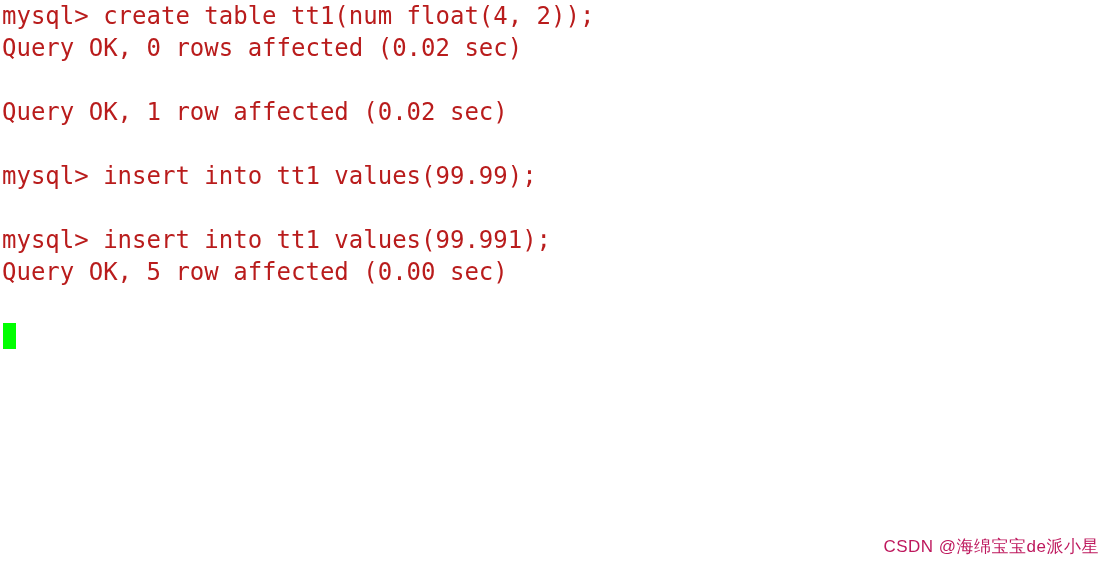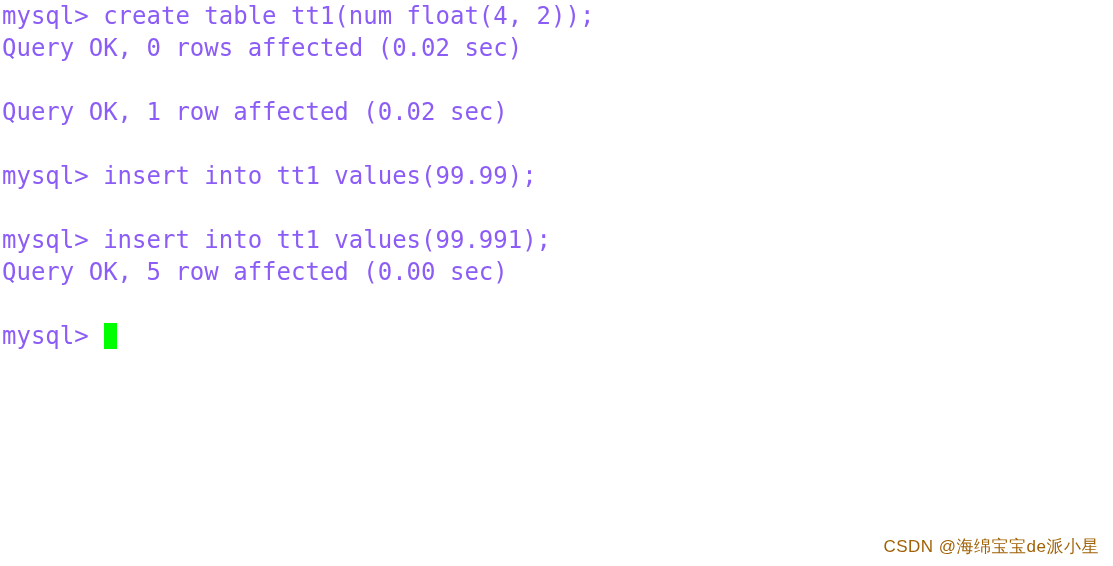--- a/index.html
+++ b/index.html
@@ -25,21 +25,21 @@
   .console {
     position: absolute;
     left: 2px;
     top: 0px;
     width: 1100px;
   }
   .line {
     font-family: "DejaVu Sans Mono", "Liberation Mono", monospace;
     font-size: 24px;
     line-height: 32px;
-    color: #8b5cf6;
+    color: #b91c1c;
     white-space: pre;
     letter-spacing: 0px;
     height: 32px;
   }
   .line.blank {
     height: 32px;
   }
   .prompt-line {
     display: block;
     white-space: pre;
@@ -51,39 +51,39 @@
     background: #00ff00;
     vertical-align: -5px;
     margin-left: 1px;
   }
   .watermark {
     position: absolute;
     right: 14px;
     bottom: 8px;
     font-family: "Liberation Sans", "DejaVu Sans", sans-serif;
     font-size: 17px;
-    color: #a16207;
+    color: #be185d;
     letter-spacing: 0.5px;
     white-space: pre;
   }
 </style>
 </head>
 <body>
 
 <div id="terminal">
 
   <div class="console" id="console">
       <div class="line">mysql&gt; create table tt1(num float(4, 2));</div>
       <div class="line">Query OK, 0 rows affected (0.02 sec)</div>
       <div class="line blank"></div>
       <div class="line">Query OK, 1 row affected (0.02 sec)</div>
       <div class="line blank"></div>
       <div class="line">mysql&gt; insert into tt1 values(99.99);</div>
       <div class="line blank"></div>
       <div class="line">mysql&gt; insert into tt1 values(99.991);</div>
       <div class="line">Query OK, 5 row affected (0.00 sec)</div>
       <div class="line blank"></div>
-      <div class="line prompt-line"><span>mysql&gt; </span><span class="cursor-block"></span></div>
+      <div class="line prompt-line"><span class="cursor-block"></span></div>
     </div>
 
   <div class="watermark">CSDN @海绵宝宝de派小星</div>
 
 </div>
 
 </body></html>

